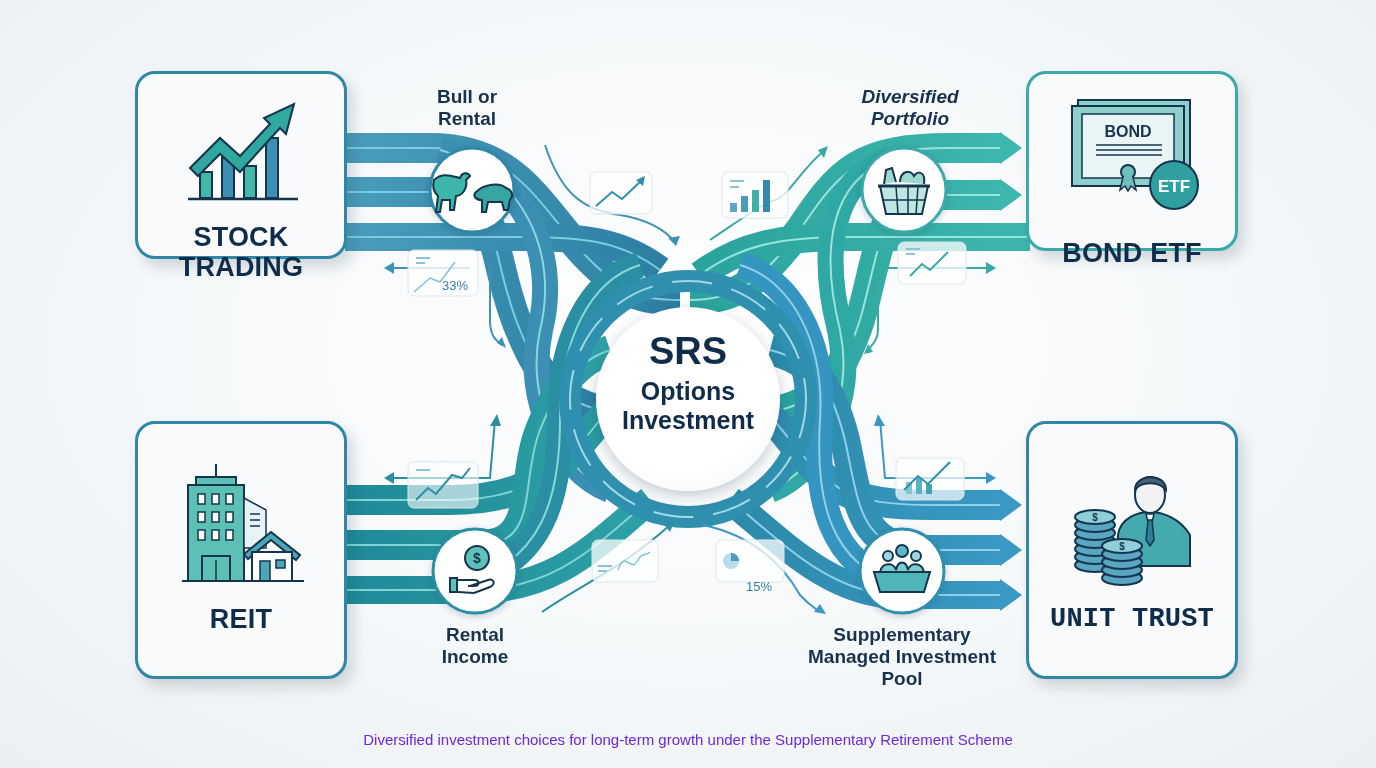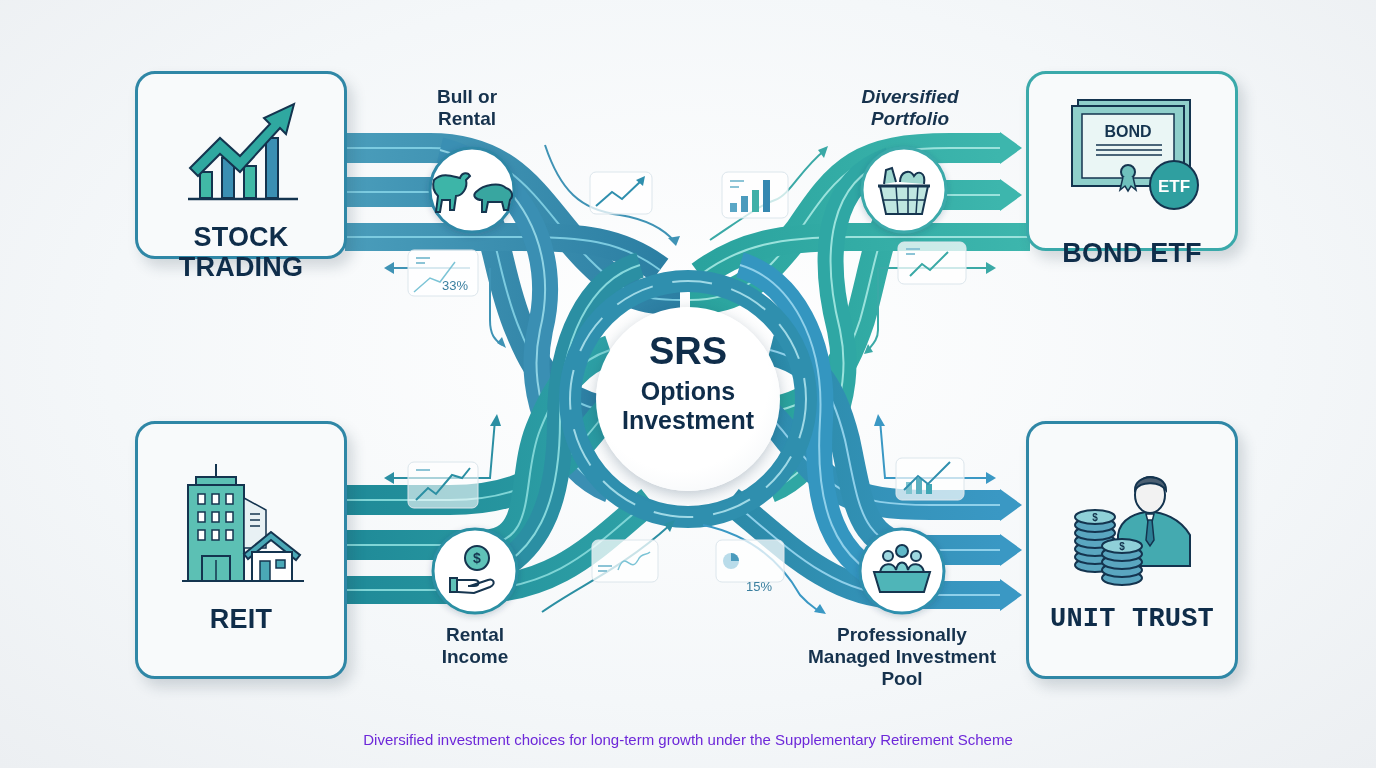--- a/index.html
+++ b/index.html
@@ -326,21 +326,21 @@
 </div>
 <div class="node-label" style="left:840px; top:86px; width:140px;font-style:italic;">
   <div>Diversified</div>
   <div>Portfolio</div>
 </div>
 <div class="node-label" style="left:420px; top:624px; width:110px;">
   <div>Rental</div>
   <div>Income</div>
 </div>
 <div class="node-label" style="left:800px; top:624px; width:204px;">
-  <div>Professionally</div>
+  <div>Supplementary</div>
   <div>Managed Investment</div>
   <div>Pool</div>
 </div>
 
 <div class="badge" style="left:442px; top:278px;">33%</div>
 <div class="badge" style="left:746px; top:554px;margin-top:25px;">15%</div>
 
 <div class="hub">
   <div class="hub-title">SRS</div>
   <div class="hub-sub">

